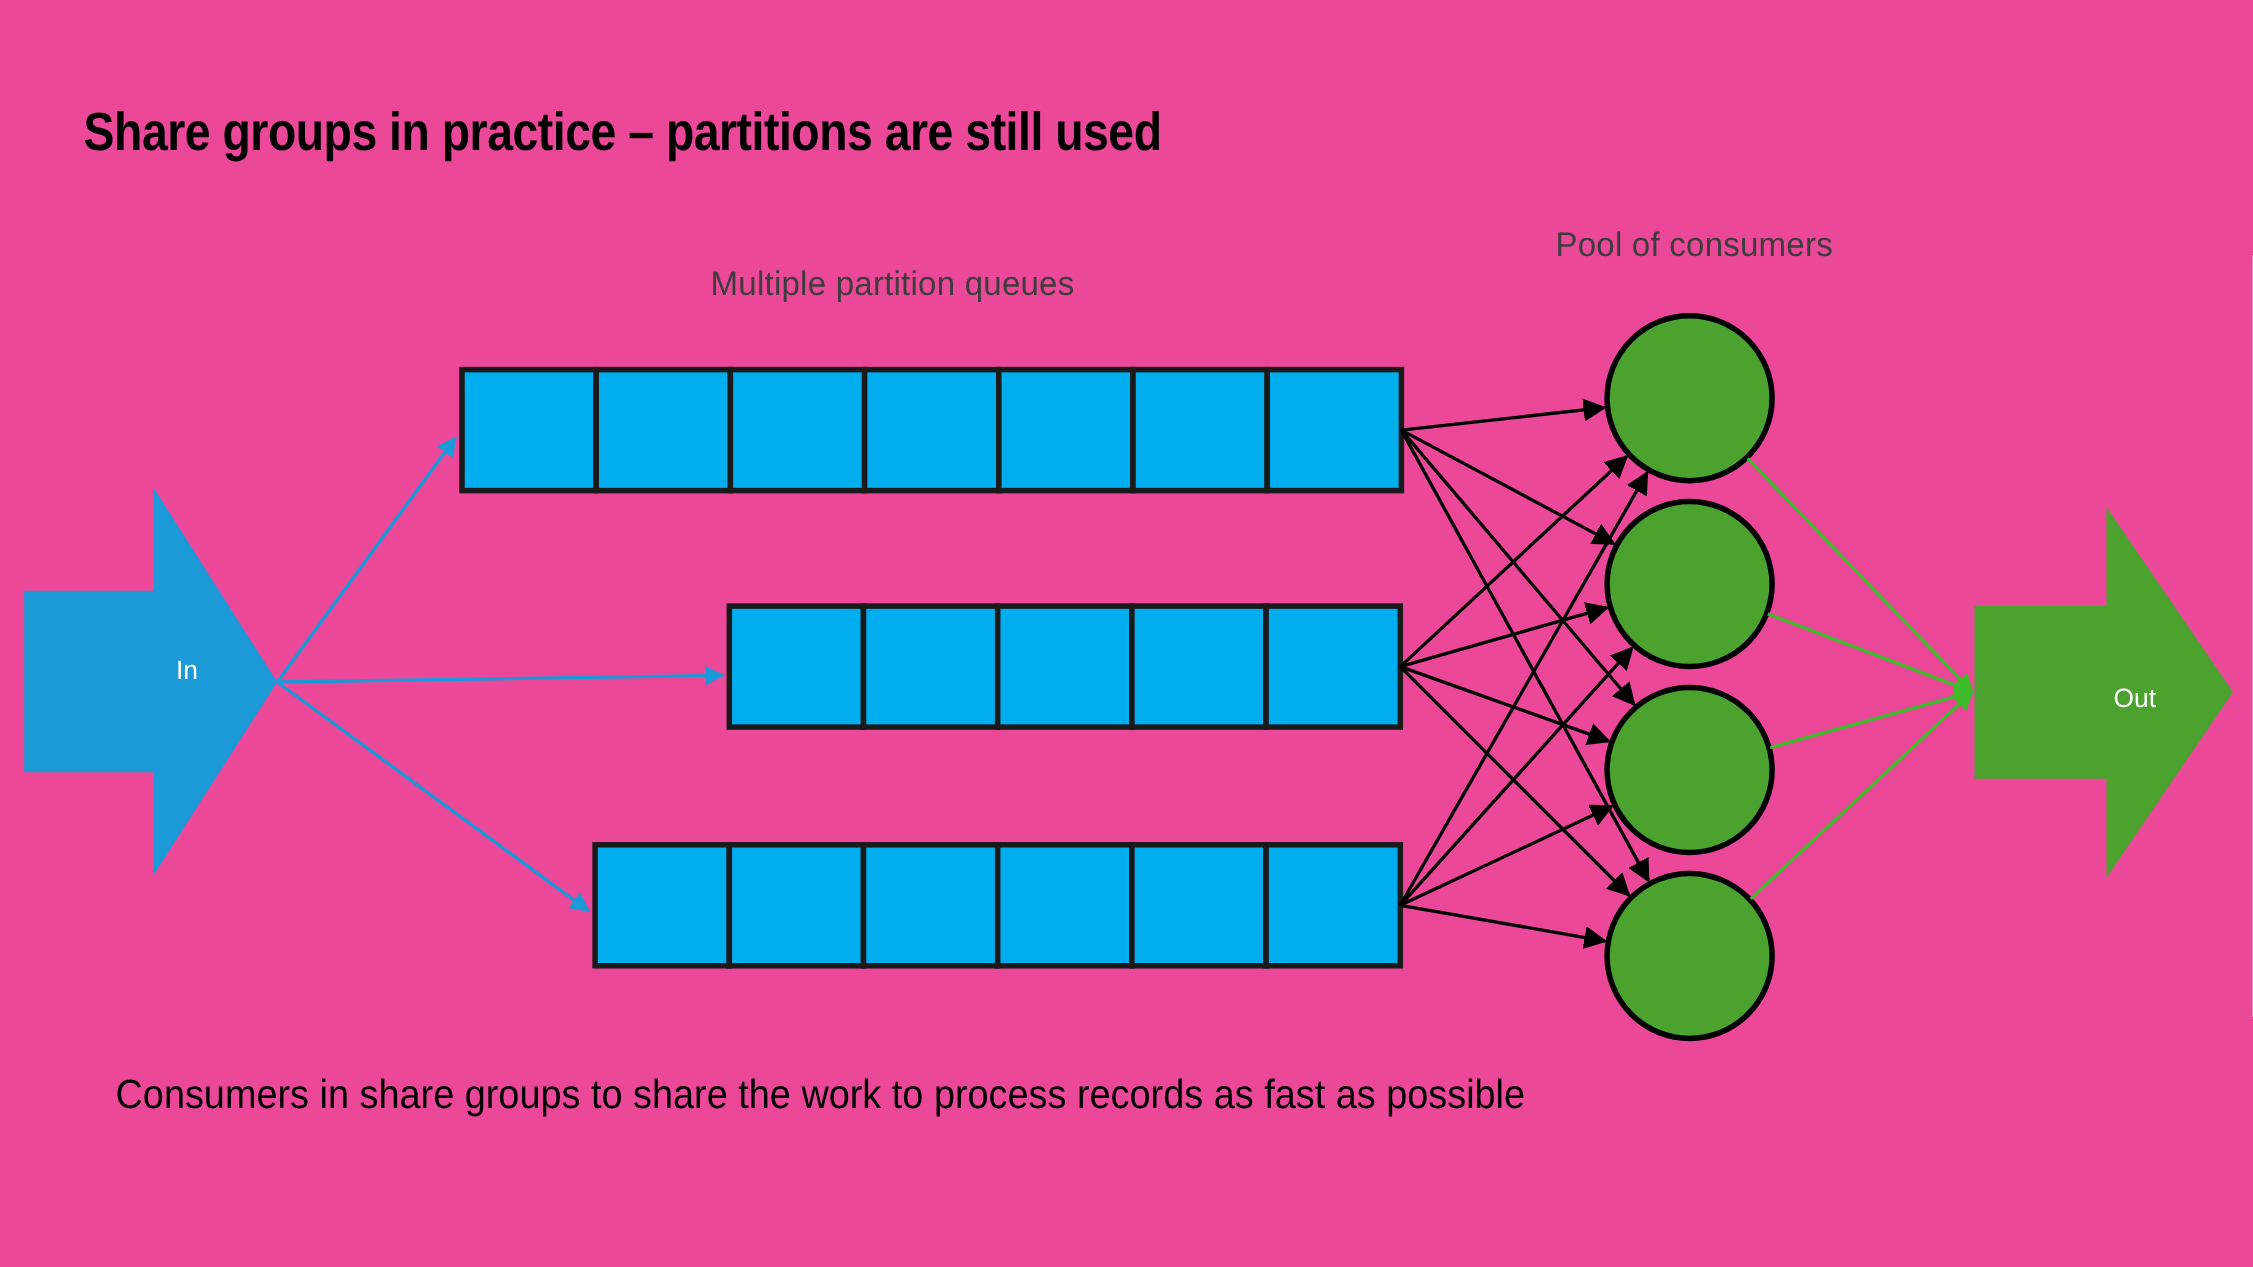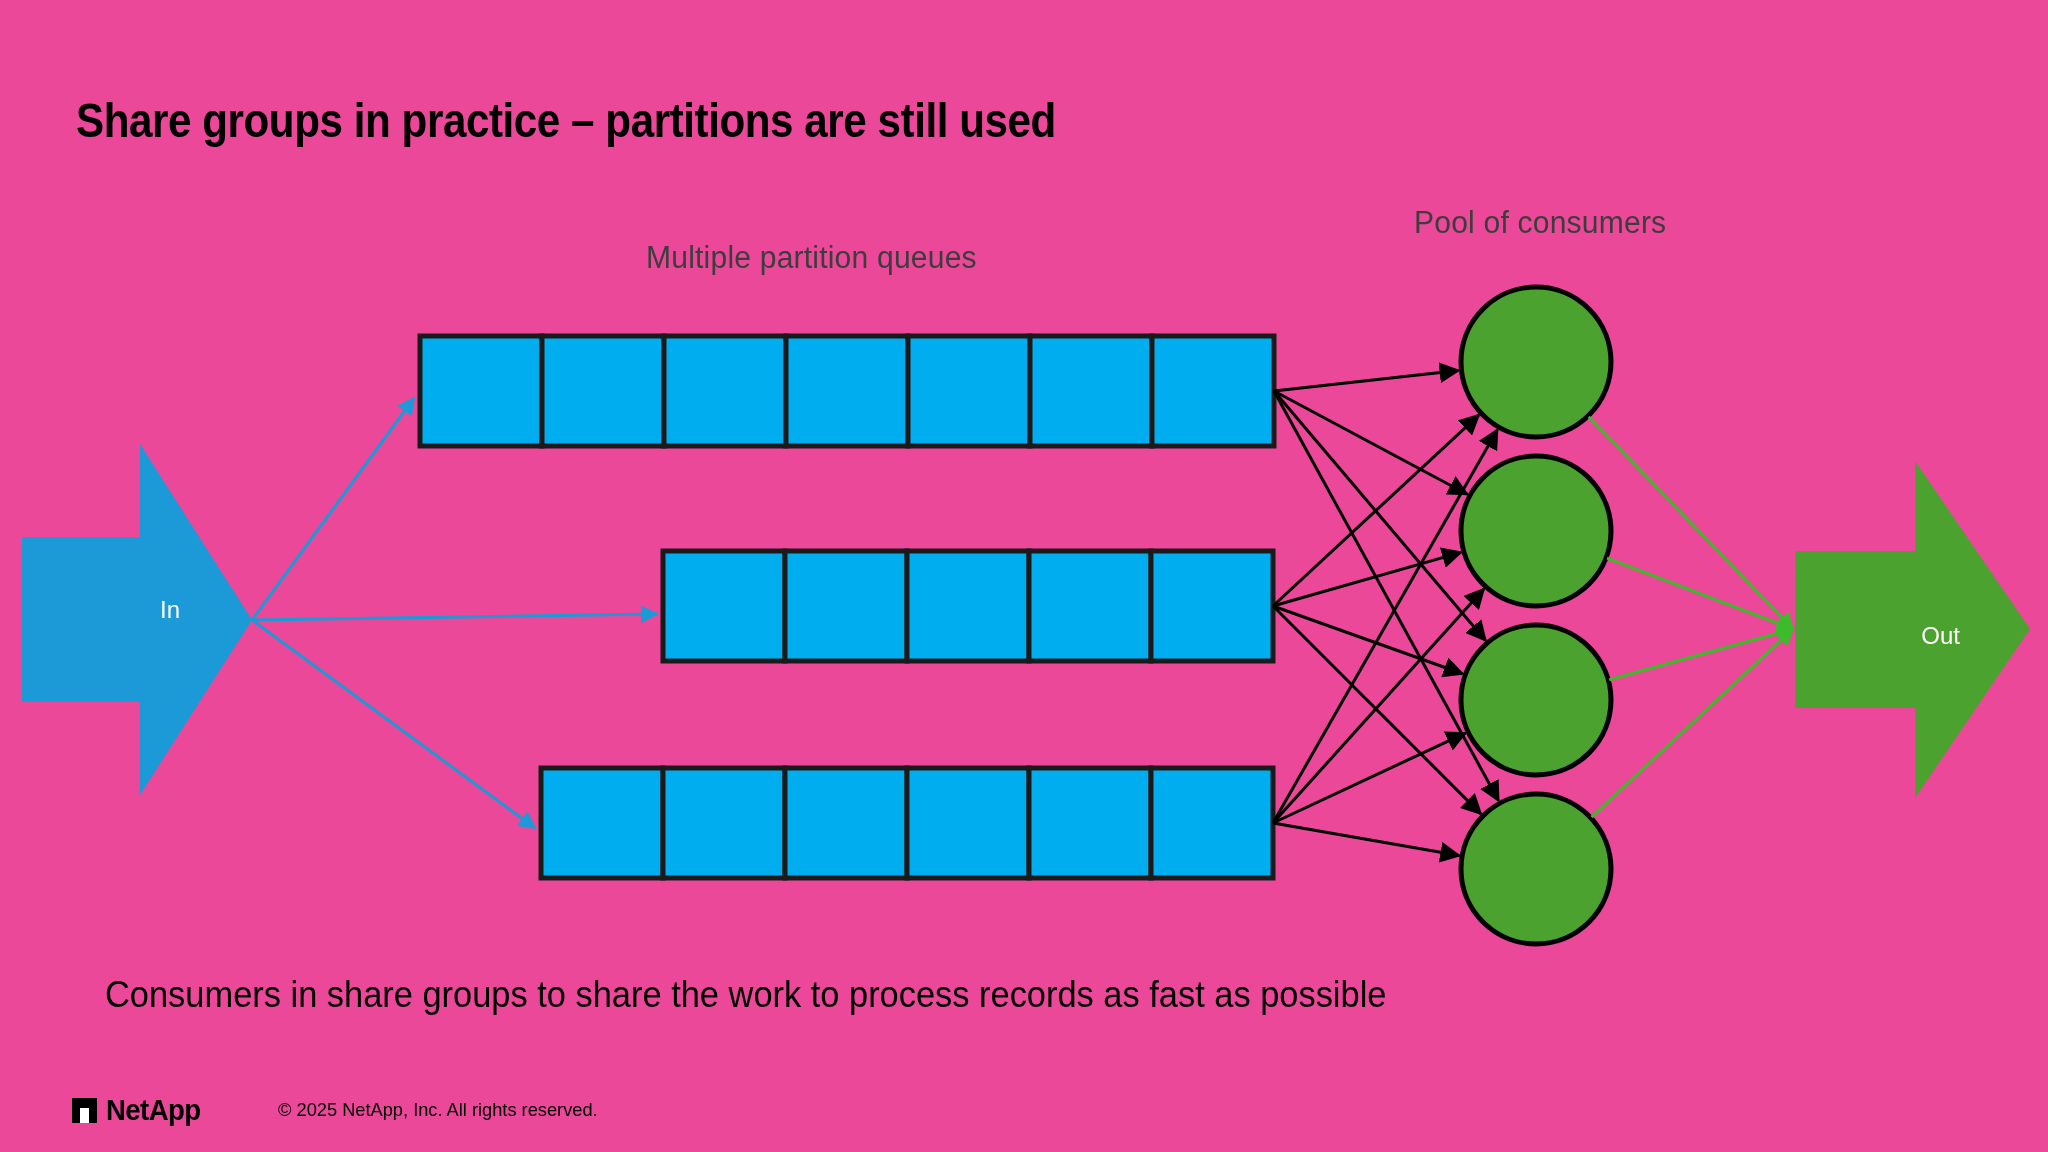--- a/index.html
+++ b/index.html
@@ -226,21 +226,14 @@
         <line x1="1591.5458237029693" y1="817.1284136625968" x2="1793" y2="629" stroke="#3DBB2A" stroke-width="3" marker-end="url(#arrowGreen)"></line>
       </g>
   </svg>
 
   <div class="block-arrow-label" id="in-label">In</div>
 
   <div class="block-arrow-label" id="out-label">Out</div>
 
   <div id="caption">Consumers in share groups to share the work to process records as fast as possible</div>
 
-  <div id="footer">
-    <div id="netapp-logo">
-      <div id="netapp-mark"></div>
-      <div id="netapp-wordmark">NetApp</div>
-    </div>
-    <div id="copyright">© 2025 NetApp, Inc. All rights reserved.</div>
-  </div>
 
 </div>
 
 </body></html>

